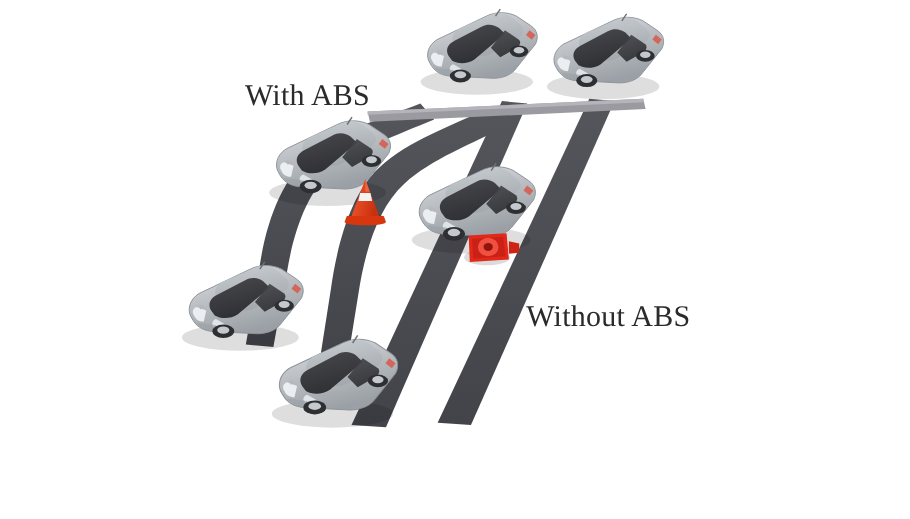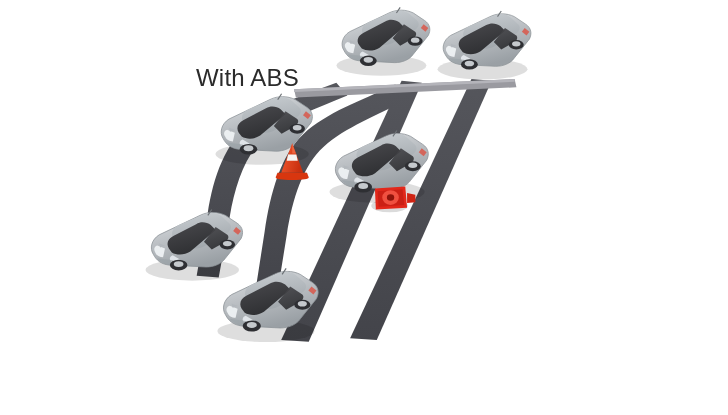--- a/index.html
+++ b/index.html
@@ -1,18 +1,18 @@
 <!DOCTYPE html>
 <html><head>
 <meta charset="utf-8">
 <style>
   html,body{margin:0;padding:0;background:#ffffff;}
   body{width:728px;height:415px;overflow:hidden;
        font-family:"Liberation Sans","DejaVu Sans",sans-serif;}
-  #stage{position:relative;width:669px;height:415px;background:#ffffff;}
+  #stage{position:relative;width:669px;height:415px;background:#ffffff;font-family:Liberation Serif, serif;}
   #scene{position:absolute;inset:0;}
   .label{position:absolute;font-weight:400;white-space:nowrap;
          color:#2b2b2b;letter-spacing:.2px;}
   #lbl-with{left:196px;top:64px;font-size:24px;}
   #lbl-without{left:421px;top:241px;font-size:24px;}
 </style>
 </head>
 <body>
 
 <div id="stage">
@@ -134,14 +134,15 @@
       <path d="M408,205 L441,203 L443,226 L409,228 Z" fill="#e2281b"></path>
       <path d="M411,208 L438,206 L440,223 L412,225 Z" fill="#b81a10" opacity="0.55"></path>
       <ellipse cx="425" cy="215" rx="9" ry="8" fill="#f05040"></ellipse>
       <ellipse cx="425" cy="215" rx="4" ry="3.5" fill="#8f140b"></ellipse>
       <path d="M443,210 L452,212 L452,220 L443,221 Z" fill="#cf2414"></path>
     </g>
   </svg>
 
   <div class="label" id="lbl-with">With ABS</div>
 
+  <div class="label" id="lbl-without">Without ABS</div>
 
 </div>
 
 </body></html>

